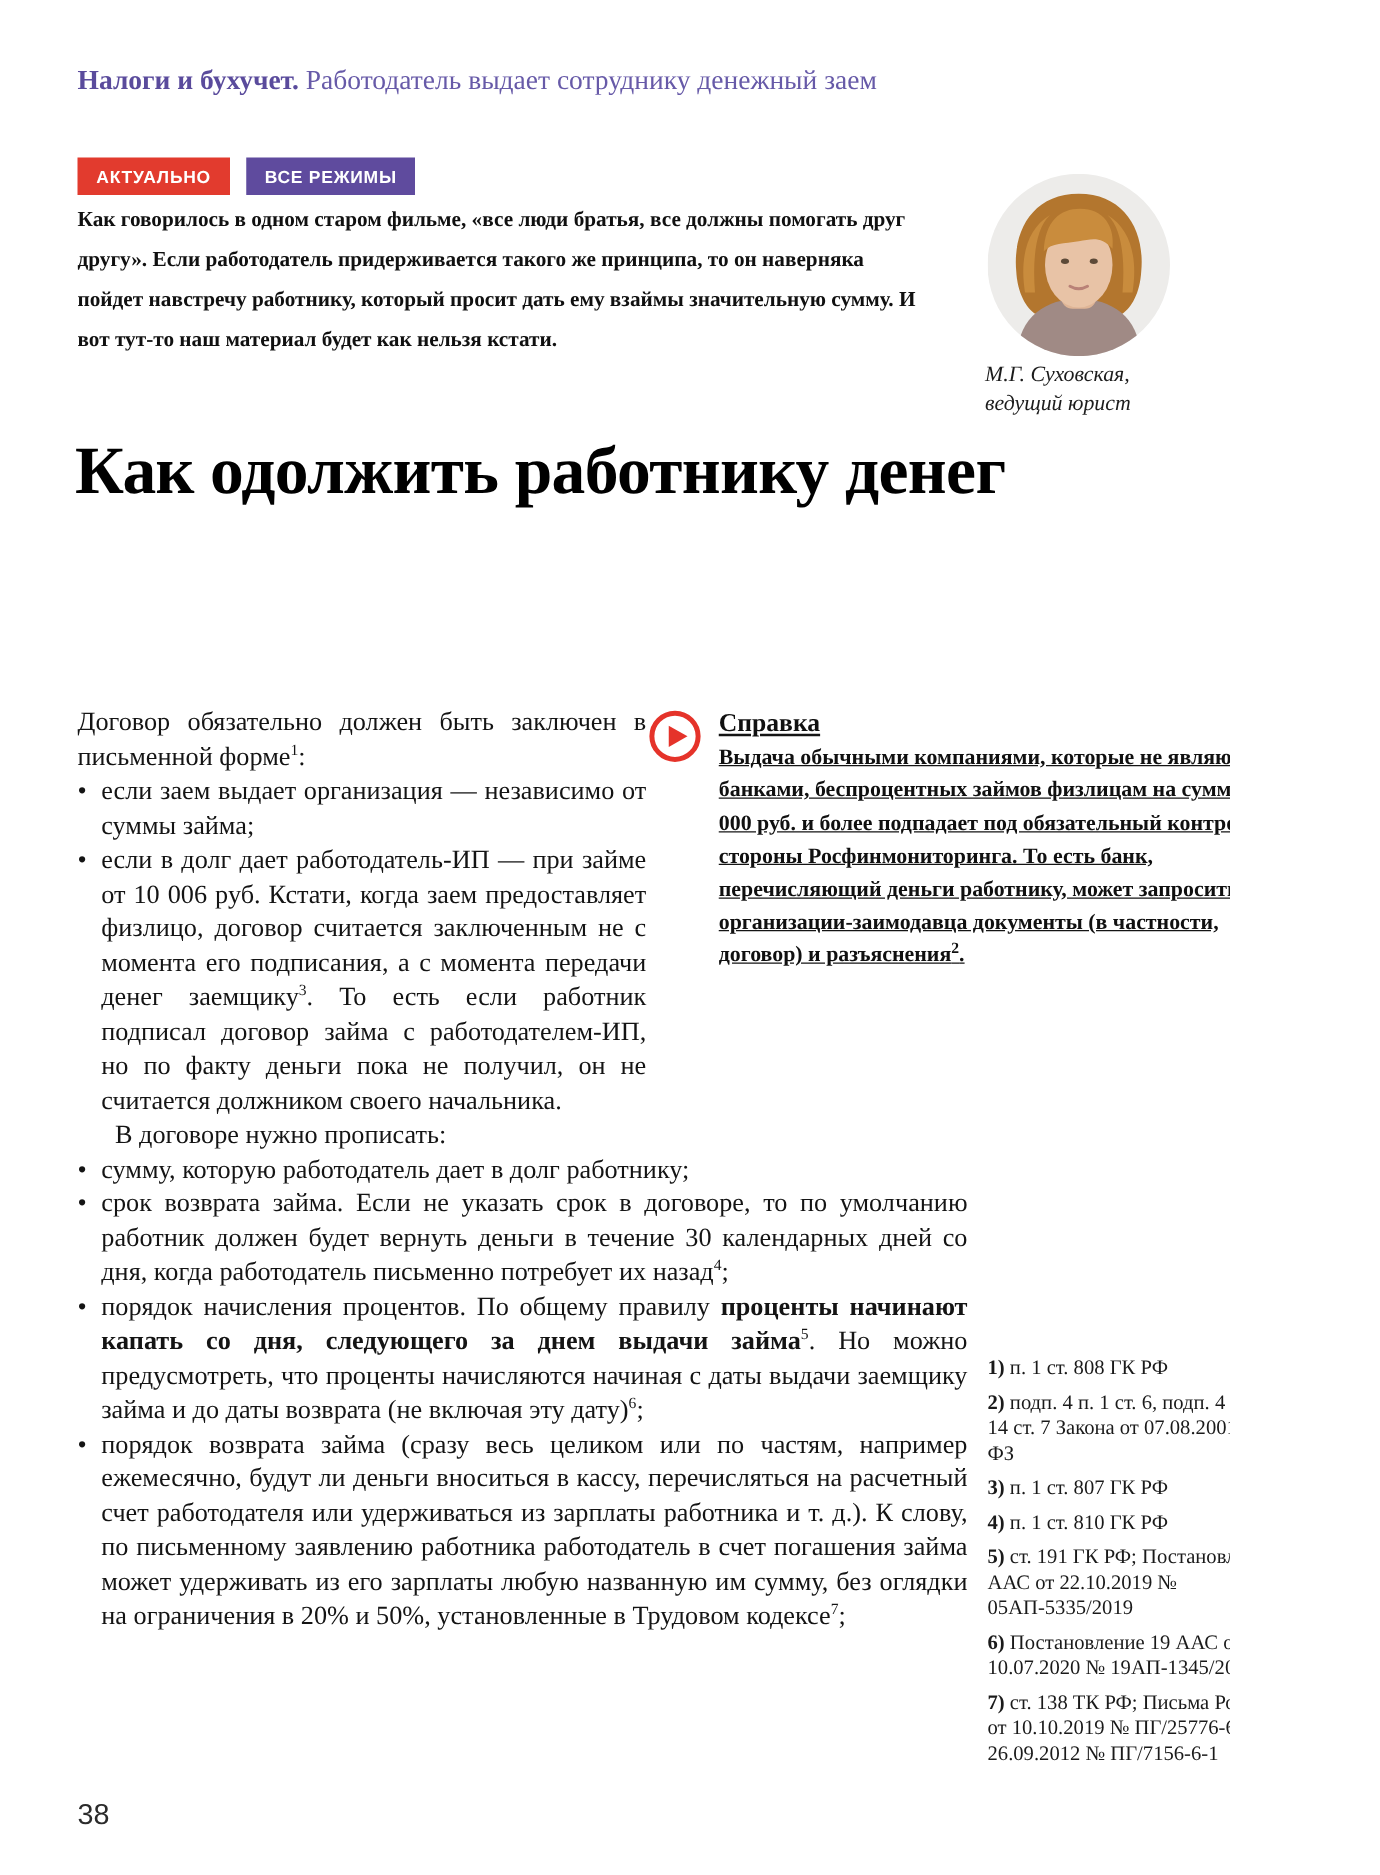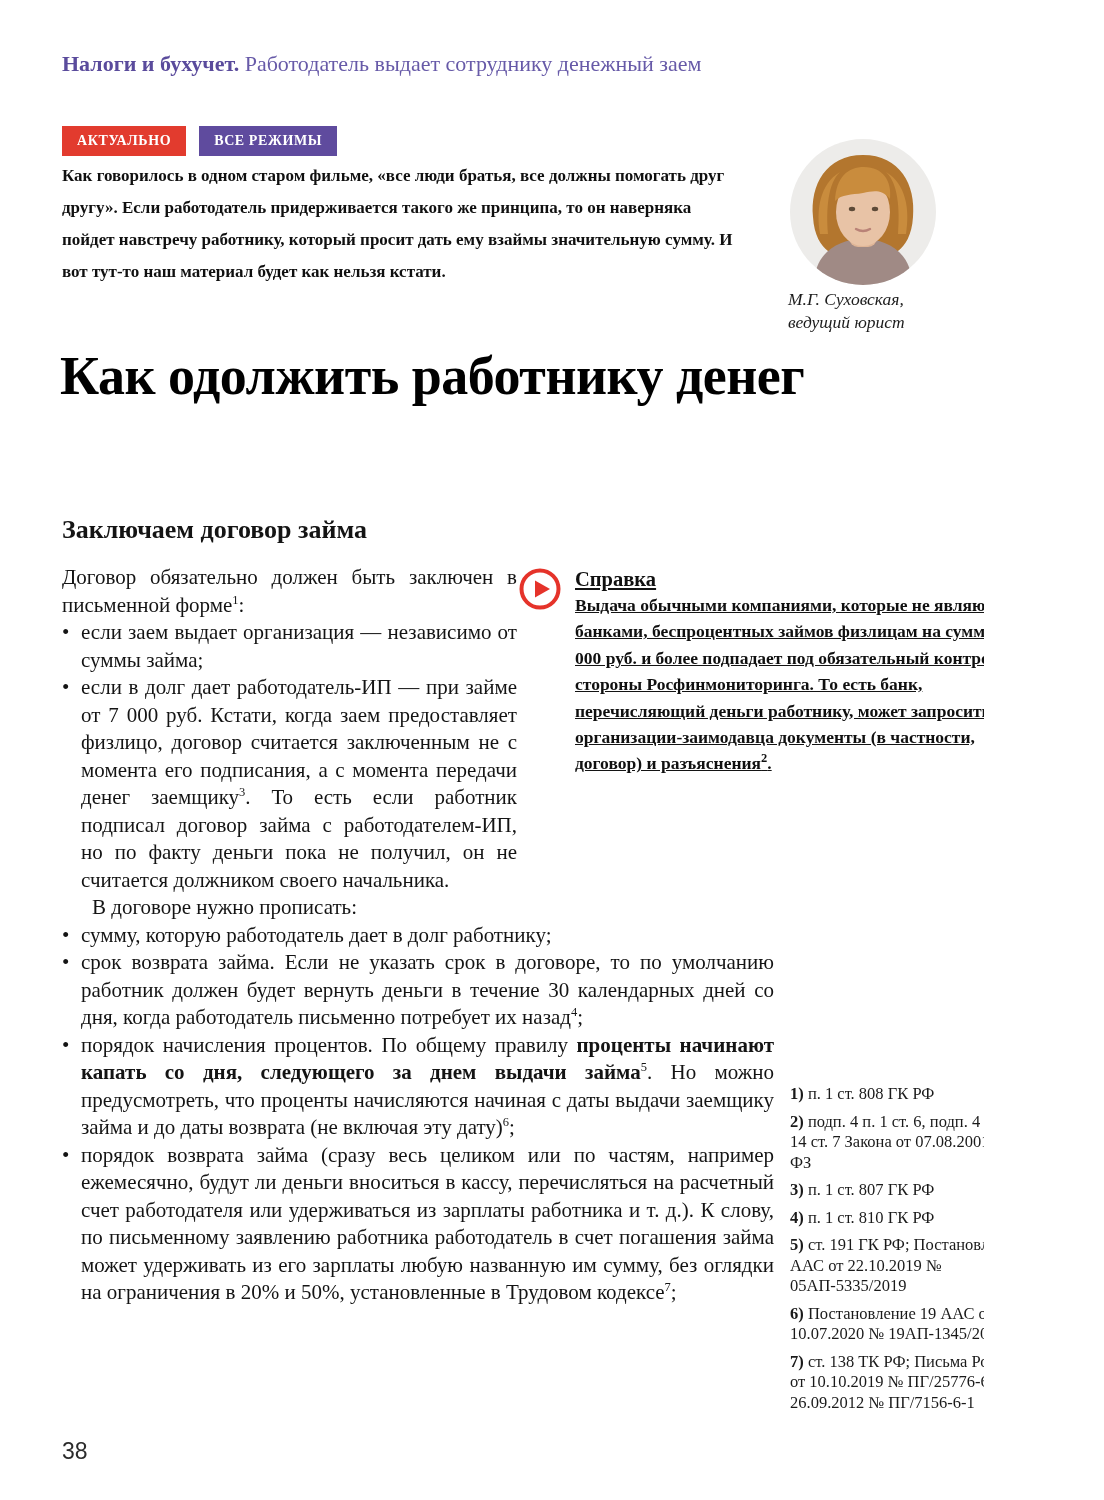--- a/index.html
+++ b/index.html
@@ -11,21 +11,21 @@
   
   .kicker {
     position:absolute; left:62px; top:50px; font-size:22px; line-height:28px;
     color:#675aa8; width:980px;
   }
   .kicker .kicker-section { font-weight:bold; color:#5a4b9c; }
 
   
   .badges { position:absolute; left:62px; top:126px; display:flex; gap:13px; }
   .badge {
-    font-family:Liberation Serif, serif; font-weight:bold; font-size:14px;
+    font-family:Liberation Sans, sans-serif; font-weight:bold; font-size:14px;
     letter-spacing:.6px; color:#fff; height:30px; line-height:30px; padding:0 15px;
   }
   .badge-red    { background:#e23b2e; }
   .badge-purple { background:#5f4b9e; }
 
   
   .intro {
     position:absolute; left:62px; top:160px; width:672px;
     font-weight:bold; font-size:17px; line-height:32px; color:#101010;
   }
@@ -129,42 +129,41 @@
       <path d="M66,90 Q73,94 80,90" stroke="#b98277" stroke-width="2.4" fill="none" stroke-linecap="round"></path>
     </svg>
   </div>
   <div class="author-caption">
     <div>М.Г. Суховская,</div>
     <div>ведущий юрист</div>
   </div>
 
   <h1 class="article-title">Как одолжить работнику денег</h1>
 
-  <h2 class="section-heading">Заключаем договор займа</h2>
 
   <div class="article-body">
 
     <div class="note-spacer">
       <div class="sidebar-note">
         <svg class="note-icon" viewBox="0 0 42 42">
           <circle cx="21" cy="21" r="18.5" fill="none" stroke="#e5332a" stroke-width="4"></circle>
           <polygon points="16,12.5 31,21 16,29.5" fill="#e5332a"></polygon>
         </svg>
         <div class="note-content">
           <p class="note-heading">Справка</p>
           <p class="note-body"><span>Выдача обычными компаниями, которые не являются банками, беспроцентных займов физлицам на сумму 600 000 руб. и более подпадает под обязательный контроль со стороны Росфинмониторинга. То есть банк, перечисляющий деньги работнику, может запросить у организации-заимодавца документы (в частности, договор) и разъяснения</span><sup>2</sup><span>.</span></p>
         </div>
       </div>
     </div>
 
     <p><span>Договор обязательно должен быть заключен в письменной форме</span><sup>1</sup><span>:</span></p>
 
     <ul class="bullets">
       <li><span>если заем выдает организация — независимо от суммы займа;</span></li>
-      <li><span>если в долг дает работодатель-ИП — при займе от 7 000 руб. Кстати, когда заем предоставляет физлицо, договор считается заключенным не с момента его подписания, а с момента передачи денег заемщику</span><sup>3</sup><span>. То есть если работник подписал договор займа с работодателем-ИП, но по факту деньги пока не получил, он не считается должником своего начальника.</span></li>
+      <li><span>если в долг дает работодатель-ИП — при займе от 10 006 руб. Кстати, когда заем предоставляет физлицо, договор считается заключенным не с момента его подписания, а с момента передачи денег заемщику</span><sup>3</sup><span>. То есть если работник подписал договор займа с работодателем-ИП, но по факту деньги пока не получил, он не считается должником своего начальника.</span></li>
     </ul>
 
     <p class="p-indent">В договоре нужно прописать:</p>
 
     <ul class="bullets">
       <li><span>сумму, которую работодатель дает в долг работнику;</span></li>
       <li><span>срок возврата займа. Если не указать срок в договоре, то по умолчанию работник должен будет вернуть деньги в течение 30 календарных дней со дня, когда работодатель письменно потребует их назад</span><sup>4</sup><span>;</span></li>
       <li><span>порядок начисления процентов. По общему правилу </span><span class="b">проценты начинают капать со дня, следующего за днем выдачи займа</span><sup>5</sup><span>. Но можно предусмотреть, что проценты начисляются начиная с даты выдачи заемщику займа и до даты возврата (не включая эту дату)</span><sup>6</sup><span>;</span></li>
       <li><span>порядок возврата займа (сразу весь целиком или по частям, например ежемесячно, будут ли деньги вноситься в кассу, перечисляться на расчетный счет работодателя или удерживаться из зарплаты работника и т. д.). К слову, по письменному заявлению работника работодатель в счет погашения займа может удерживать из его зарплаты любую названную им сумму, без оглядки на ограничения в 20% и 50%, установленные в Трудовом кодексе</span><sup>7</sup><span>;</span></li>
     </ul>

